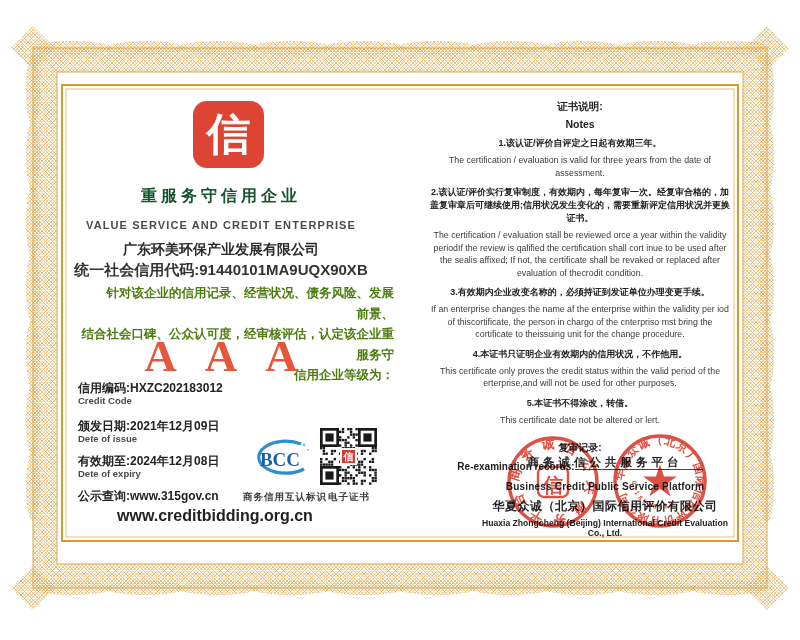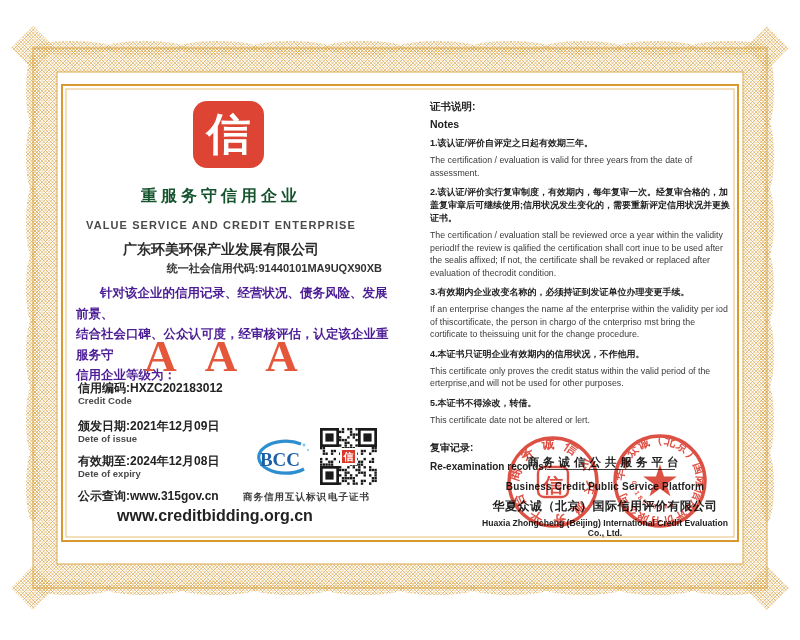--- a/index.html
+++ b/index.html
@@ -12,43 +12,43 @@
             border-radius:14px;display:flex;align-items:center;justify-content:center;}
   .xin-logo span{color:#ffffff;font-family:"Liberation Serif","DejaVu Serif",serif;
                  font-size:44px;font-weight:bold;line-height:1;}
   .title{position:absolute;left:60px;top:186px;width:322px;text-align:center;
          font-family:Liberation Mono, monospace;font-weight:bold;
          font-size:16px;letter-spacing:4px;color:#14532d;}
   .subtitle{position:absolute;left:52px;top:219px;width:338px;text-align:center;
             font-size:11px;font-weight:bold;letter-spacing:1.1px;color:#4a4a4a;}
   .company{position:absolute;left:60px;top:241px;width:322px;text-align:center;
            font-size:14px;font-weight:bold;color:#2b2b2b;}
-  .uscc{position:absolute;left:60px;top:261px;width:322px;text-align:right;
-        font-size:11px;font-weight:600;color:#333;}
+  .uscc{position:absolute;left:60px;top:261px;width:322px;text-align:center;
+        font-size:15px;font-weight:600;color:#333;}
   .statement{position:absolute;left:76px;top:283px;width:318px;font-size:12.5px;
-             font-weight:600;color:#4c1d95;line-height:20.5px;}
+             font-weight:600;color:#4d7c0f;line-height:20.5px;text-align:right;}
   .statement .indent{text-indent:24px;}
   .grade{position:absolute;left:60px;top:330px;width:322px;text-align:center;
          font-family:"Liberation Serif","DejaVu Serif",serif;font-weight:bold;
          font-size:45px;letter-spacing:28px;padding-left:28px;box-sizing:border-box;
          color:#e4573a;}
   .fld{position:absolute;left:78px;font-size:12px;font-weight:bold;color:#222;}
   .fld-en{position:absolute;left:78px;font-size:9.5px;font-weight:600;color:#4a4a4a;}
   .url2{position:absolute;left:117px;font-size:16px;font-weight:bold;color:#222;}
   .bcc-wrap{position:absolute;left:249px;top:439px;width:62px;height:40px;}
   .caption{position:absolute;font-size:9.5px;font-weight:bold;letter-spacing:1px;color:#3a3a3a;}
   .qr{position:absolute;left:320px;top:428px;width:57px;height:57px;}
   .qr-center{position:absolute;left:20px;top:20px;width:17px;height:17px;background:#d9392b;
              border:2px solid #fff;box-sizing:border-box;display:flex;align-items:center;
              justify-content:center;color:#fff;font-size:10px;font-weight:bold;
              font-family:"Liberation Serif",serif;}
 
   
   .notes{position:absolute;left:430px;top:100px;width:300px;font-size:8.8px;
-         line-height:12.5px;color:#333;}
+         line-height:12.5px;color:#333;text-align:center;}
   .notes .h{font-size:10.5px;font-weight:bold;color:#222;margin-bottom:5px;}
   .notes .zh{font-size:9px;font-weight:bold;color:#222;margin-top:7px;line-height:13px;}
   .notes .en{margin-top:4px;color:#3a3a3a;}
   .review{margin-top:16px;}
   .review .lbl{font-size:10px;font-weight:bold;color:#222;margin-bottom:6px;}
   .review .en-lbl{font-size:10px;font-weight:bold;color:#222;}
   .review .line{display:inline-block;width:128px;border-bottom:1px solid #444;}
 
   
   .seal-text{position:absolute;left:476px;top:455px;width:258px;text-align:center;color:#222;}

